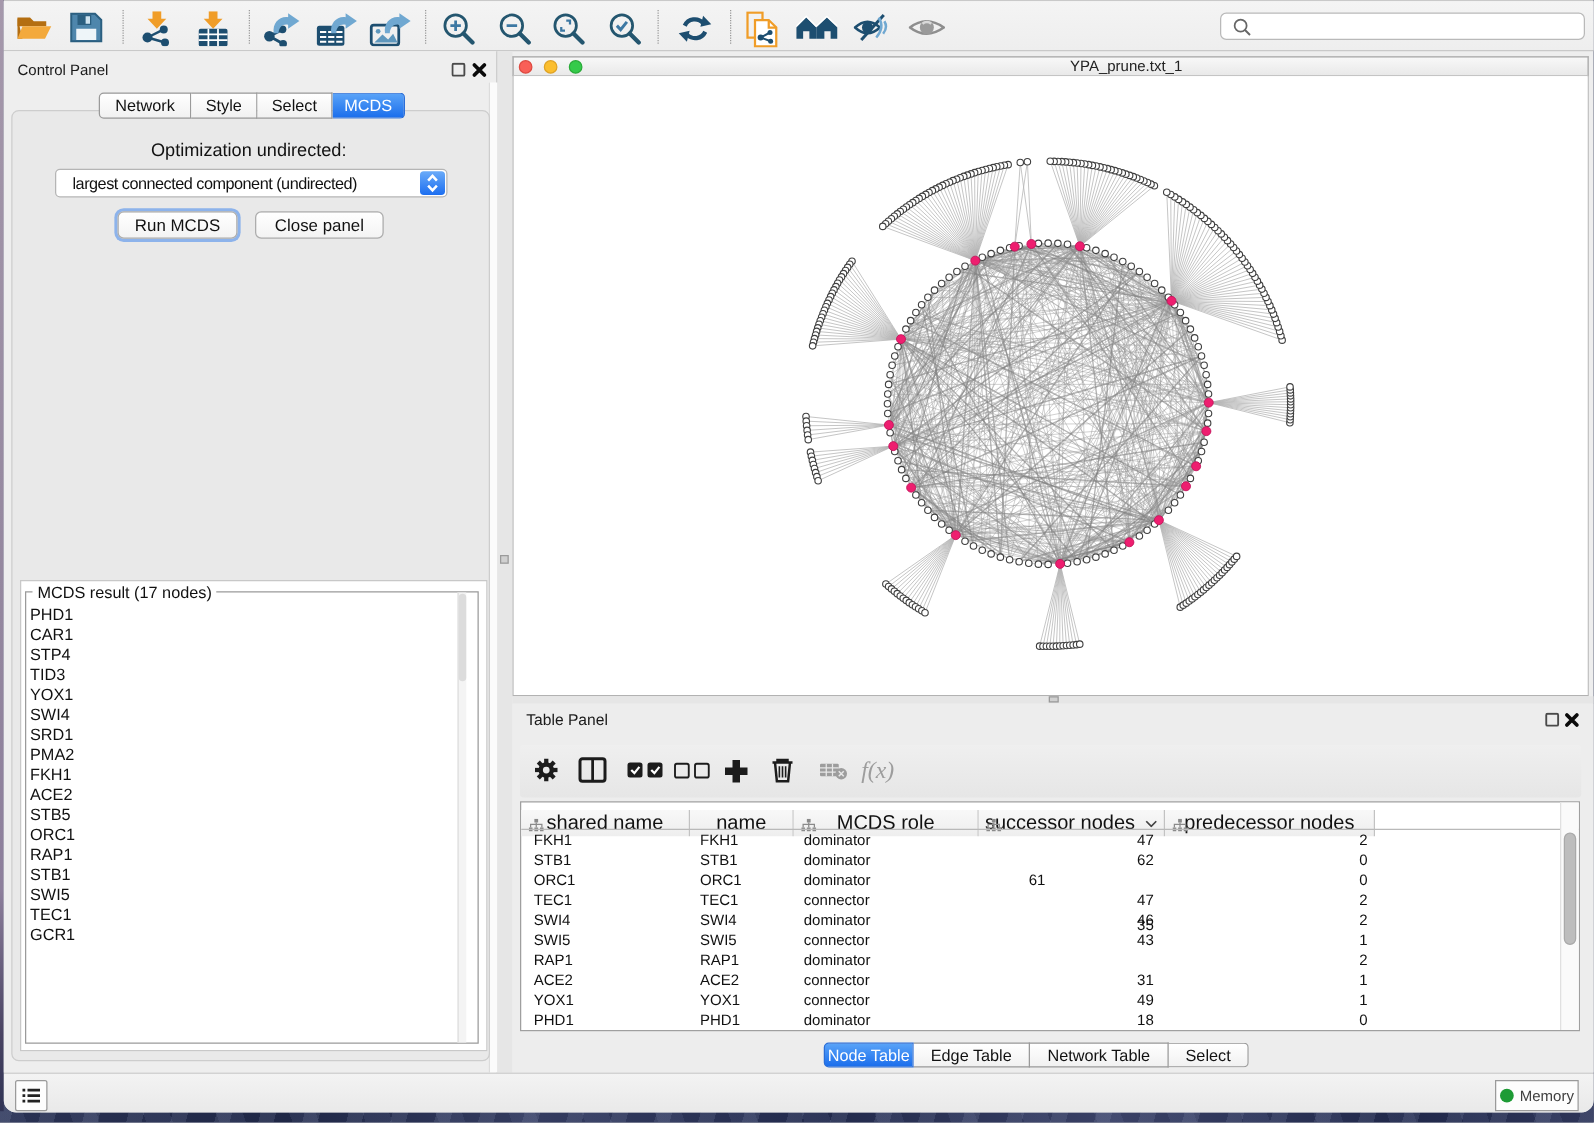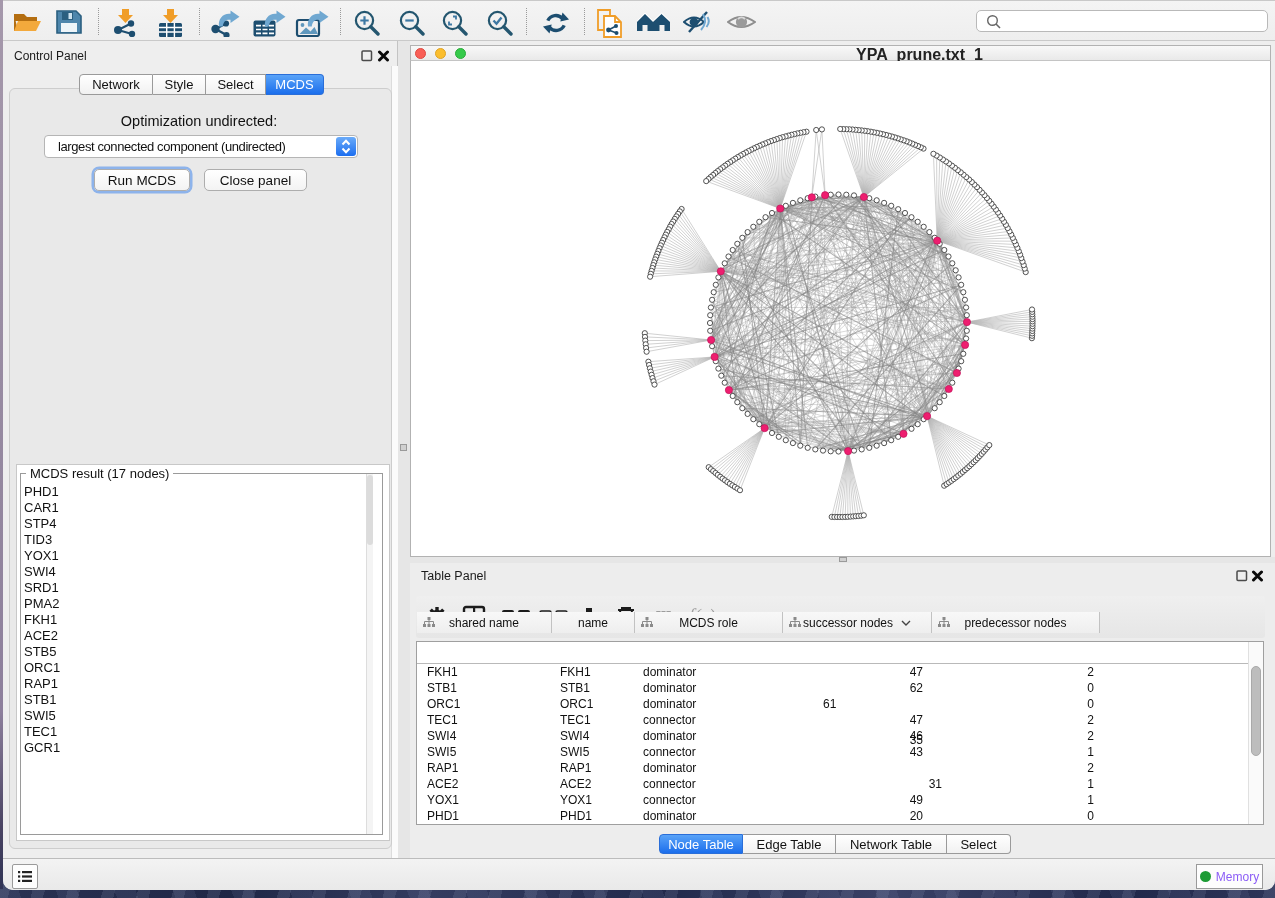--- a/index.html
+++ b/index.html
@@ -49,41 +49,41 @@
 
 #vdiv{left:398px;top:41px;width:12px;height:817px;background:#e6e6e6}
 #vknob{left:400px;top:444px;width:7px;height:7px;background:#d0d0d0;border:1px solid #9a9a9a}
 #hdiv{left:410px;top:557px;width:865px;height:6px;background:#e6e6e6}
 #hknob{left:839px;top:557px;width:8px;height:5px;background:#d0d0d0;border:1px solid #9a9a9a}
 
 #netframe{left:410px;top:45px;width:861px;height:512px;border:1px solid #b2b2b2;background:#fff}
 #nettitle{left:410px;top:45px;width:861px;height:16px;
  background:linear-gradient(#f8f8f8,#e9e9e9);border:1px solid #b2b2b2;border-bottom:1px solid #c4c4c4}
 .light{position:absolute;top:47.5px;width:11px;height:11px;border-radius:50%}
-#netname{left:856px;top:46px;font-size:16px;font-weight:bold;color:#222}
+#netname{left:856px;top:46px;font-size:12px;font-weight:normal;color:#222}
 #canvas{left:411px;top:61px;width:859px;height:495px;background:#fff}
 
 #tp{left:410px;top:563px;width:865px;height:295px;background:#ededed}
 #tptitle{left:421px;top:569px;font-size:12.5px;color:#1a1a1a}
 #tptools{left:416px;top:596px;width:849px;height:42px;
  background:linear-gradient(#efefef,#e6e6e6);border-radius:3px}
 #tbl{left:416px;top:641px;width:848px;height:184px;background:#fff;border:1px solid #9f9f9f}
-.hcell{position:absolute;top:612px;height:21px;background:linear-gradient(#f8f8f8,#eeeeee);
- border-right:1px solid #c2c2c2;font-size:12px;color:#111;display:flex;align-items:center;justify-content:center}
+.hcell{position:absolute;top:648px;height:21px;background:linear-gradient(#f8f8f8,#eeeeee);
+ border-right:1px solid #c2c2c2;font-size:16px;color:#111;display:flex;align-items:center;justify-content:center}
 #thdrline{left:417px;top:663px;width:846px;height:0;border-top:1px solid #b9b9b9}
 .trow{position:absolute;height:16px;font-size:12px;color:#111;line-height:16px}
 #tscroll{left:1248px;top:642px;width:15px;height:182px;background:#fafafa;border-left:1px solid #e0e0e0}
 #tthumb{left:1250.5px;top:666px;width:10px;height:90px;background:#bdbdbd;border:1px solid #a9a9a9;border-radius:5px}
 #bottabs{left:659px;top:834px;width:361px}
 
 #status{left:3px;top:858px;width:1272px;height:32px;background:linear-gradient(#f3f3f3,#e9e9e9);
  border-top:1px solid #bcbcbc;border-radius:0 0 10px 10px}
 #listbtn{left:12px;top:864px;width:26px;height:25px;background:#fdfdfd;border:1px solid #9a9a9a;border-radius:2px}
 #membtn{left:1196px;top:864px;width:67px;height:25px;background:#fdfdfd;border:1px solid #9a9a9a;
- font-size:12px;color:#8b5cf6;display:flex;align-items:center;justify-content:center;gap:5px}
+ font-size:12px;color:#404040;display:flex;align-items:center;justify-content:center;gap:5px}
 #membtn .dot{width:11px;height:11px;border-radius:50%;background:#1d9b35}
 .icon{position:absolute;top:8px}
 </style></head>
 <body>
 <div class="abs" id="wall"></div>
 <div class="abs" id="ledge"></div>
 <div class="abs" id="win"></div>
 <div class="abs" id="toolbar">
     <svg class="icon" style="left:9px;top:8px" width="30" height="25" viewBox="0 0 30 25">
       <path d="M2 5 h10 l3 3 h10 v4 h-23 z" fill="#b46e11"></path>
@@ -1488,36 +1488,36 @@
 <div class="trow" style="left:823px;top:744px;width:100px;text-align:right">43</div>
 <div class="trow" style="left:994px;top:744px;width:100px;text-align:right">1</div>
 <div class="trow" style="left:427px;top:760px;width:120px">RAP1</div>
 <div class="trow" style="left:560px;top:760px;width:70px">RAP1</div>
 <div class="trow" style="left:643px;top:760px;width:135px">dominator</div>
 <div class="trow" style="left:823px;top:732px;width:100px;text-align:right">35</div>
 <div class="trow" style="left:994px;top:760px;width:100px;text-align:right">2</div>
 <div class="trow" style="left:427px;top:776px;width:120px">ACE2</div>
 <div class="trow" style="left:560px;top:776px;width:70px">ACE2</div>
 <div class="trow" style="left:643px;top:776px;width:135px">connector</div>
-<div class="trow" style="left:842px;top:776px;width:100px;text-align:right">31</div>
+<div class="trow" style="left:823px;top:776px;width:100px;text-align:right">31</div>
 <div class="trow" style="left:994px;top:776px;width:100px;text-align:right">1</div>
 <div class="trow" style="left:427px;top:792px;width:120px">YOX1</div>
 <div class="trow" style="left:560px;top:792px;width:70px">YOX1</div>
 <div class="trow" style="left:643px;top:792px;width:135px">connector</div>
 <div class="trow" style="left:823px;top:792px;width:100px;text-align:right">49</div>
 <div class="trow" style="left:994px;top:792px;width:100px;text-align:right">1</div>
 <div class="trow" style="left:427px;top:808px;width:120px">PHD1</div>
 <div class="trow" style="left:560px;top:808px;width:70px">PHD1</div>
 <div class="trow" style="left:643px;top:808px;width:135px">dominator</div>
-<div class="trow" style="left:823px;top:808px;width:100px;text-align:right">20</div>
+<div class="trow" style="left:823px;top:808px;width:100px;text-align:right">18</div>
 <div class="trow" style="left:994px;top:808px;width:100px;text-align:right">0</div>
 <div class="abs" id="tscroll"></div>
 <div class="abs" id="tthumb"></div>
 <div class="abs tabrow" id="bottabs" style="height:20px">
- <div class="t on" style="width:84px">Node Table</div>
+ <div class="t on" style="width:72px">Node Table</div>
  <div class="t" style="width:93px">Edge Table</div>
  <div class="t" style="width:111px">Network Table</div>
  <div class="t" style="width:64px">Select</div>
   </div>
 
 <div class="abs" id="status"></div>
 <div class="abs" id="listbtn"><svg width="24" height="23" viewBox="0 0 24 23">
  <g fill="#222">
         <rect x="5" y="6" width="2.2" height="2.2"></rect>
         <rect x="9" y="6" width="10" height="2.2"></rect>

